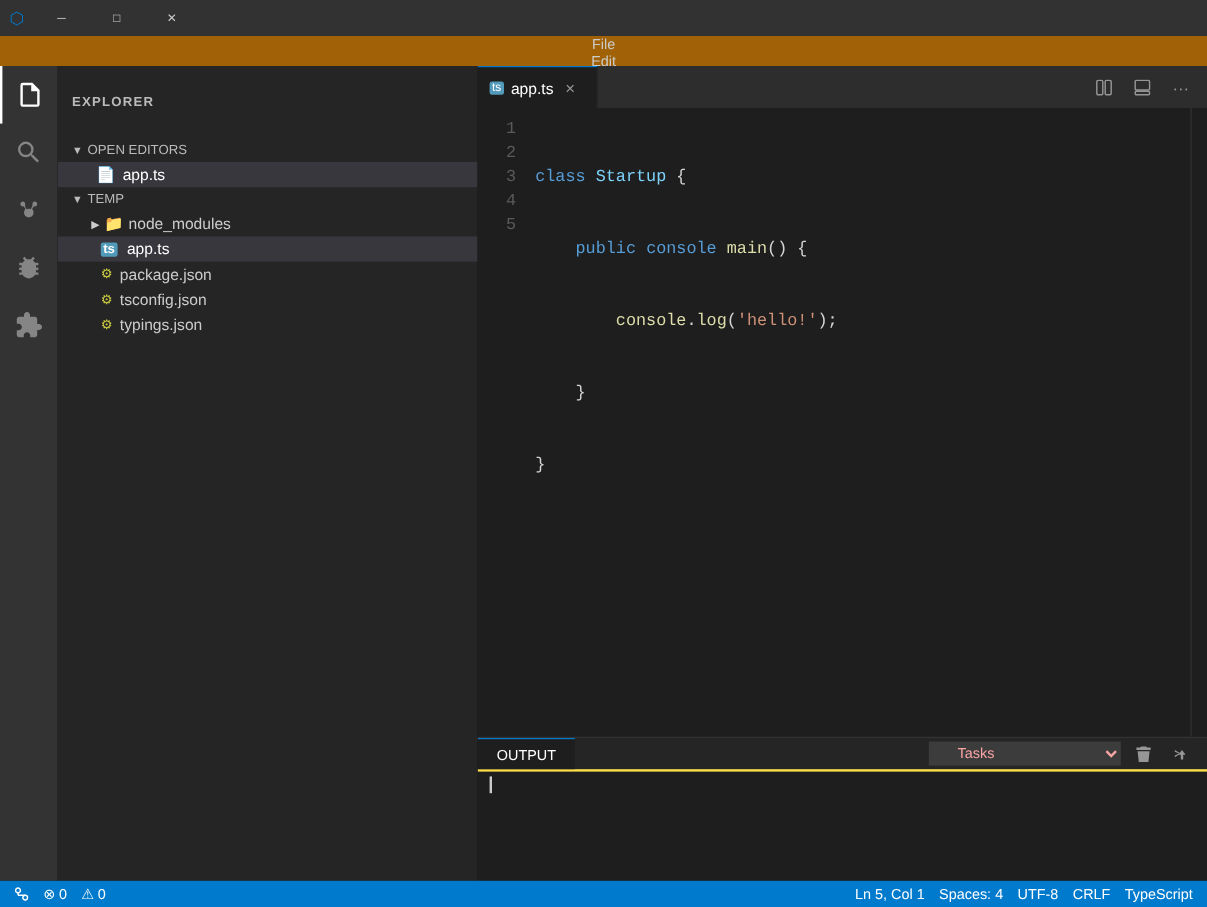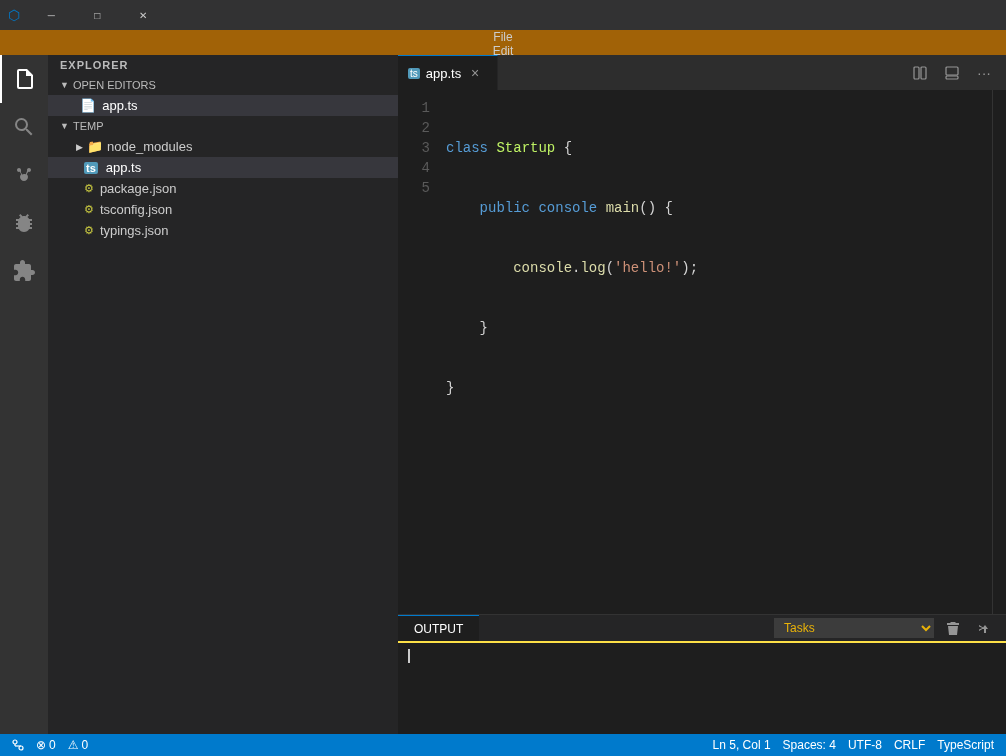--- a/index.html
+++ b/index.html
@@ -96,21 +96,21 @@
     
     #sidebar {
       width: 350px;
       background: #252526;
       display: flex;
       flex-direction: column;
       flex-shrink: 0;
       overflow: hidden;
     }
     .sidebar-header {
-      padding: 4px 12px;
+      padding: 24px 12px;
       font-size: 11px;
       font-weight: bold;
       color: #bbb;
       letter-spacing: 1px;
       text-transform: uppercase;
     }
     .section-label {
       padding: 4px 12px;
       font-size: 11px;
       color: #bbb;
@@ -225,21 +225,21 @@
       flex: 1;
       padding: 8px 0 0 8px;
       line-height: 20px;
       white-space: pre;
       color: #d4d4d4;
     }
     .code-line { height: 20px; display: flex; align-items: center; }
 
     
     .kw-blue { color: #569cd6; }
-    .kw-class { color: #bef264; }
+    .kw-class { color: #7dd3fc; }
     .kw-string { color: #ce9178; }
     .kw-white { color: #d4d4d4; }
     .kw-yellow { color: #dcdcaa; }
 
     
     #output-panel {
       height: 120px;
       background: #1e1e1e;
       border-top: 1px solid #333;
       flex-shrink: 0;
@@ -271,23 +271,23 @@
     .output-panel-actions {
       margin-left: auto;
       display: flex;
       align-items: center;
       gap: 4px;
       padding-right: 8px;
     }
     .tasks-select {
       background: #3c3c3c;
       border: none;
-      color: #eab308;
+      color: #fca5a5;
       font-size: 12px;
-      padding: 2px 6px;
+      padding: 2px 20px;
       cursor: pointer;
       outline: none;
       width: 160px;
     }
     .output-action-btn {
       width: 28px;
       height: 22px;
       display: flex;
       align-items: center;
       justify-content: center;

